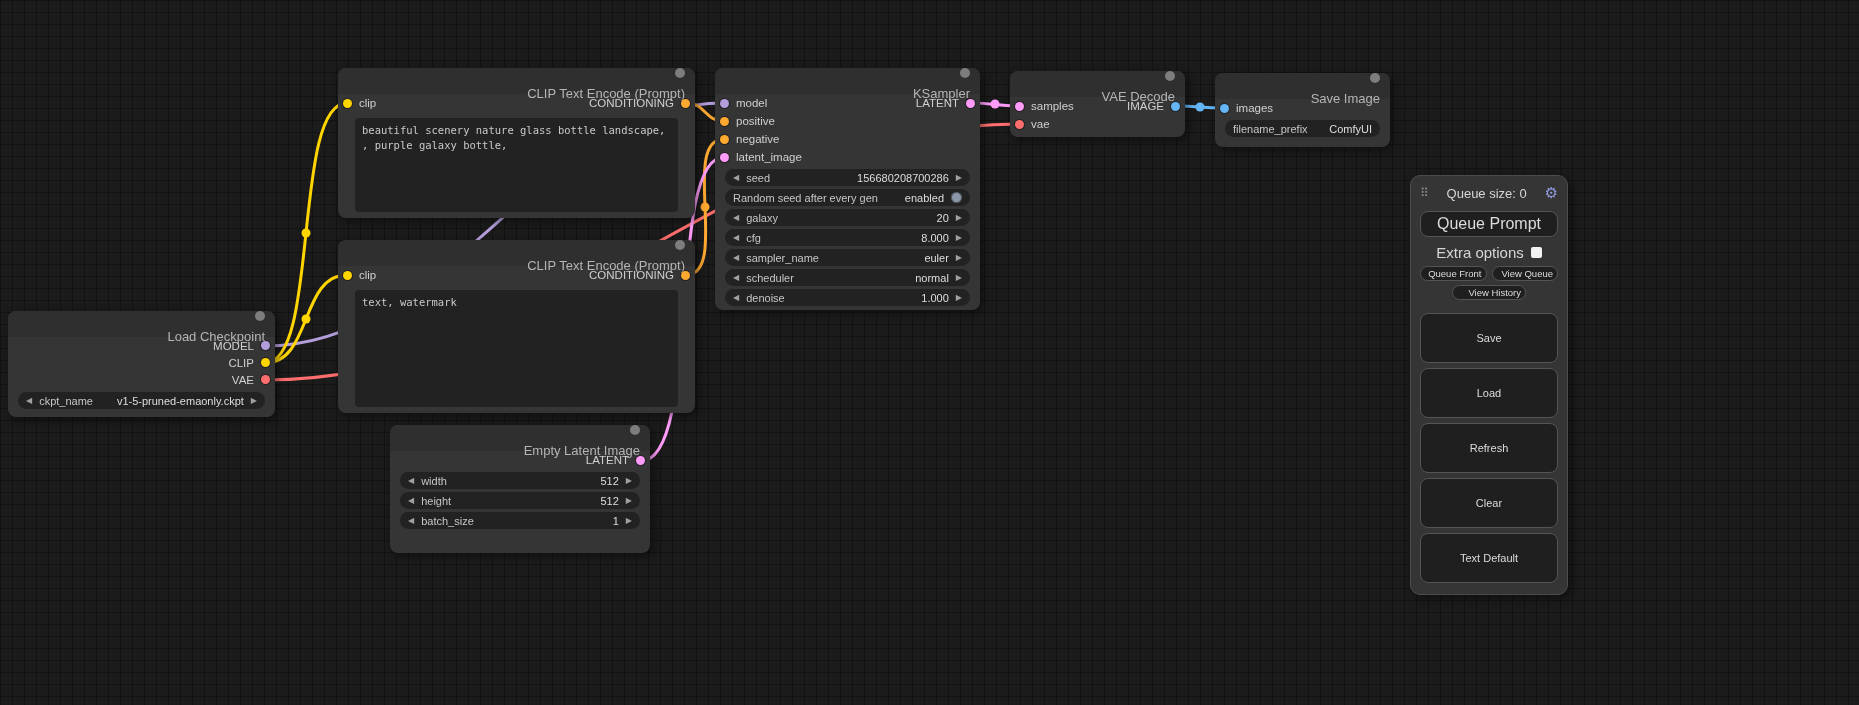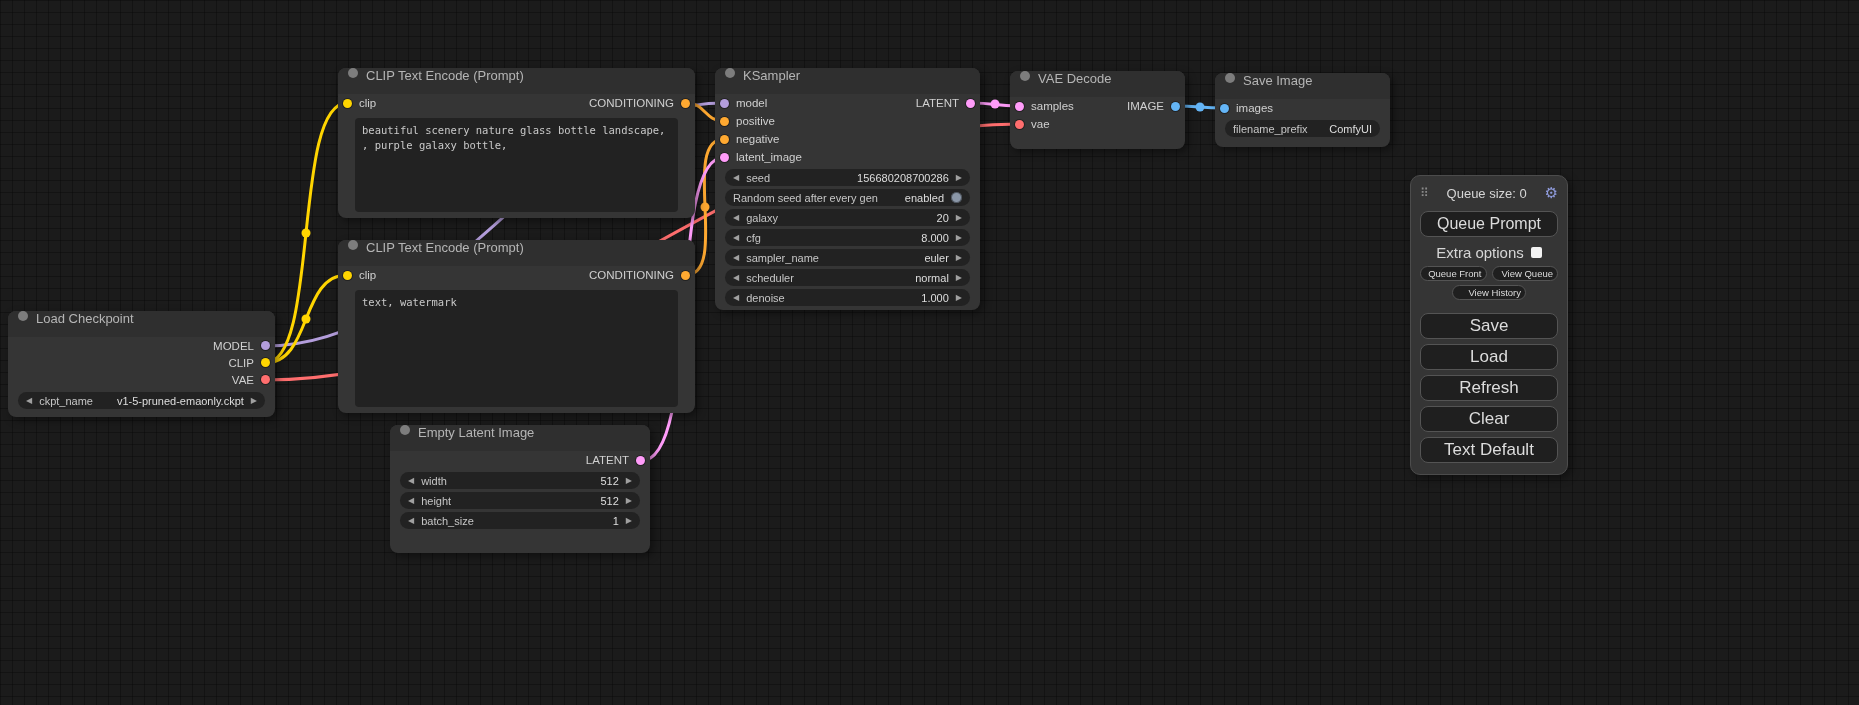--- a/index.html
+++ b/index.html
@@ -14,22 +14,22 @@
     font-family:"Liberation Sans", sans-serif;
   }
   #links { position:absolute; left:0; top:0; }
   #links path { fill:none; stroke-width:3; stroke-linecap:round; }
 
   .node {
     position:absolute; background:#353535; border-radius:8px;
     box-shadow:3px 3px 8px rgba(0,0,0,0.45); color:#cfcfcf;
   }
   .node-title {
-    height:26px; display:flex; align-items:flex-start; gap:8px; padding:0 10px;
-    background:#2f2f2f; border-radius:8px 8px 0 0; color:#b5b5b5; font-size:13px;
+    height:26px; display:flex; align-items:flex-end; gap:8px; padding:0 10px;
+    background:#2f2f2f; border-radius:8px 8px 0 0; color:#b5b5b5; font-size:13px;flex-direction:column;
   }
   .tdot { width:10px; height:10px; border-radius:50%; background:#7d7d7d; flex:0 0 auto; }
 
   .row { display:flex; align-items:center; height:18px; padding:0 5px; font-size:11.5px; color:#d0d0d0; }
   .row.h17 { height:17px; }
   .row.out { justify-content:flex-end; gap:7px; }
   .row.in  { justify-content:flex-start; gap:7px; }
   .row.both { justify-content:space-between; }
   .sideL, .sideR { display:flex; align-items:center; gap:7px; }
   .slot-dot { width:9px; height:9px; border-radius:50%; flex:0 0 auto; box-shadow:0 0 0 1px rgba(0,0,0,0.35); }
@@ -52,21 +52,21 @@
   #menu {
     position:absolute; left:1410px; top:175px; width:158px;
     background:#353535; border:1px solid #4c4c4c; border-radius:10px;
     padding:6px 9px 11px; color:#ddd; box-shadow:3px 3px 10px rgba(0,0,0,0.45);
   }
   .menu-header { display:flex; align-items:center; justify-content:space-between; font-size:13px; color:#d6d6d6; padding:2px 0 4px; }
   .drag-dots { color:#8a8a8a; font-size:12px; cursor:grab; }
   .gear { color:#8f9bdc; font-size:15px; cursor:pointer; }
   .btn {
     display:block; width:100%; background:#1f1f1f; border:1px solid #545454; border-radius:8px;
-    color:#dcdcdc; font-size:17px; text-align:center; padding:2px 0; margin-top:5px;
+    color:#dcdcdc; font-size:11px; text-align:center; padding:18px 0; margin-top:5px;
     font-family:"Liberation Sans", sans-serif; cursor:pointer;
   }
   .btn.big { font-size:16px; padding:3px 0; }
   .extra-row { display:flex; align-items:center; justify-content:center; gap:7px; font-size:15px; margin-top:7px; color:#d6d6d6; }
   .checkbox { width:11px; height:11px; background:#f2f2f2; border-radius:2px; display:inline-block; }
   .small-btns { display:flex; gap:5px; margin-top:5px; }
   .btn.small { font-size:9.5px; padding:1px 4px; margin:0; flex:1; border-radius:8px;text-align:right; }
   .vh-row { display:flex; justify-content:center; margin-top:4px; }
   .btn.vh { flex:0 0 auto; width:74px; }
   .group-gap { margin-top:13px; }
@@ -247,21 +247,21 @@
       <span class="arrow">▶</span>
     </div>
     <div class="widget">
       <span class="arrow">◀</span>
       <span class="wlabel">denoise</span>
       <span class="wvalue">1.000</span>
       <span class="arrow">▶</span>
     </div>
   </div>
 
-  <div class="node" style="left:1010px; top:71px; width:175px; height:78px;">
+  <div class="node" style="left:1010px; top:71px; width:175px; height:66px;">
     <div class="node-title">
       <span class="tdot"></span>
       <span>VAE Decode</span>
     </div>
     <div class="row both">
       <span class="sideL">
         <span class="slot-dot" style="background: rgb(255, 156, 249);"></span>
         <span>samples</span>
       </span>
       <span class="sideR">

